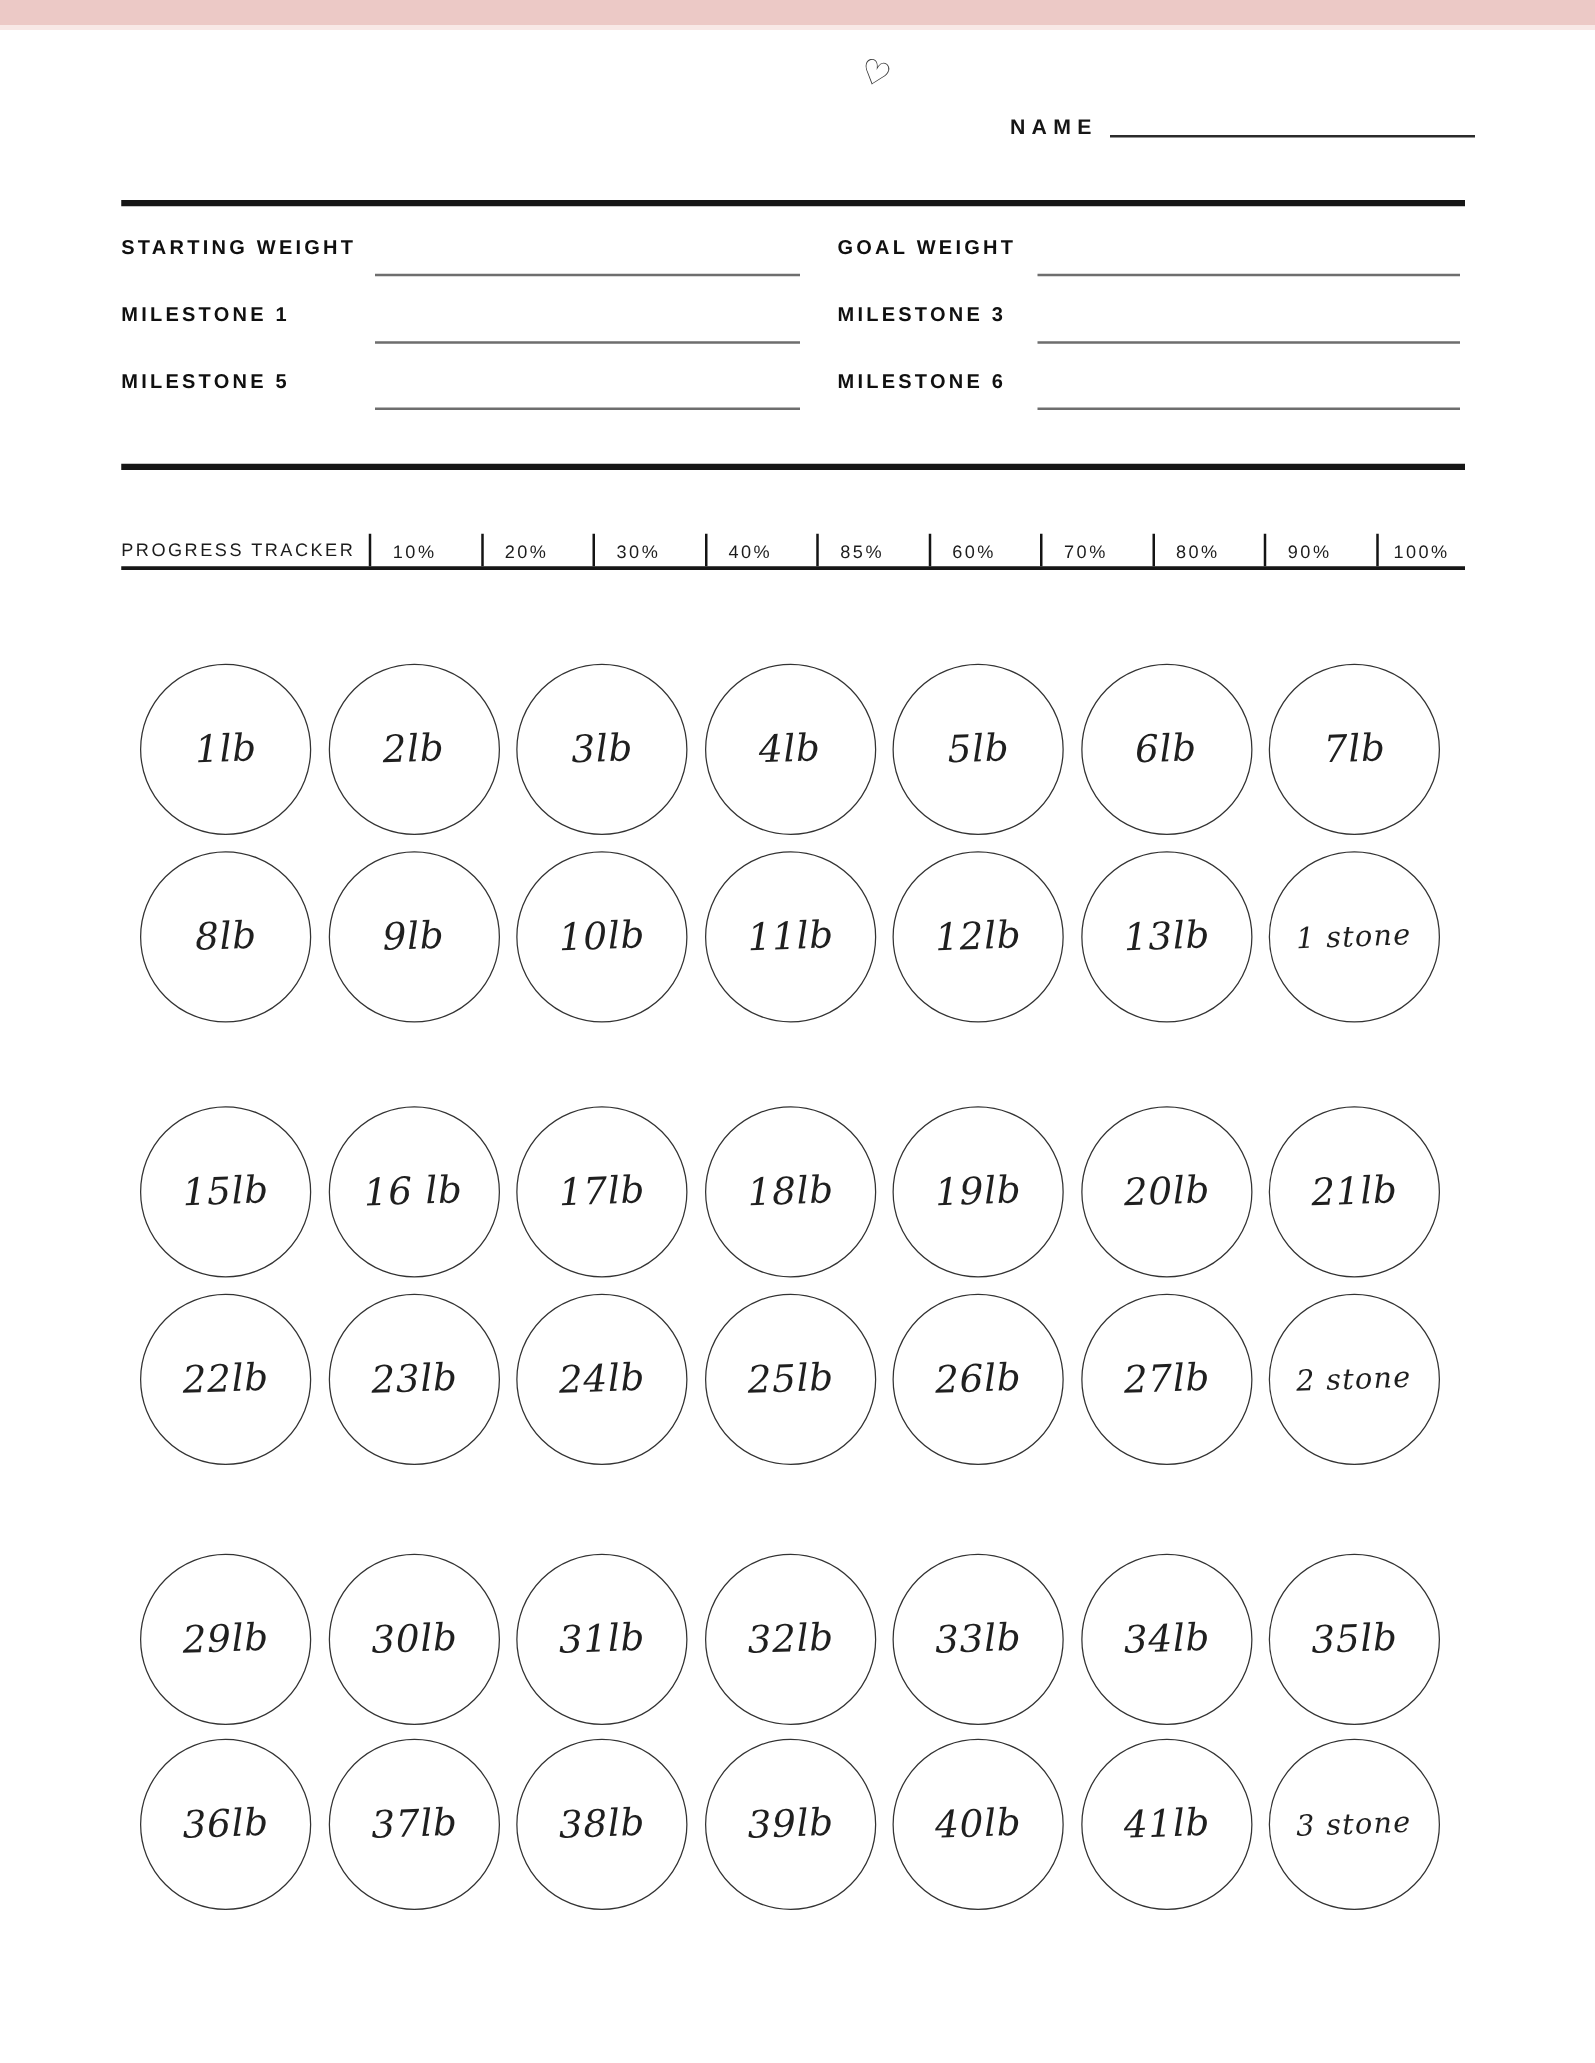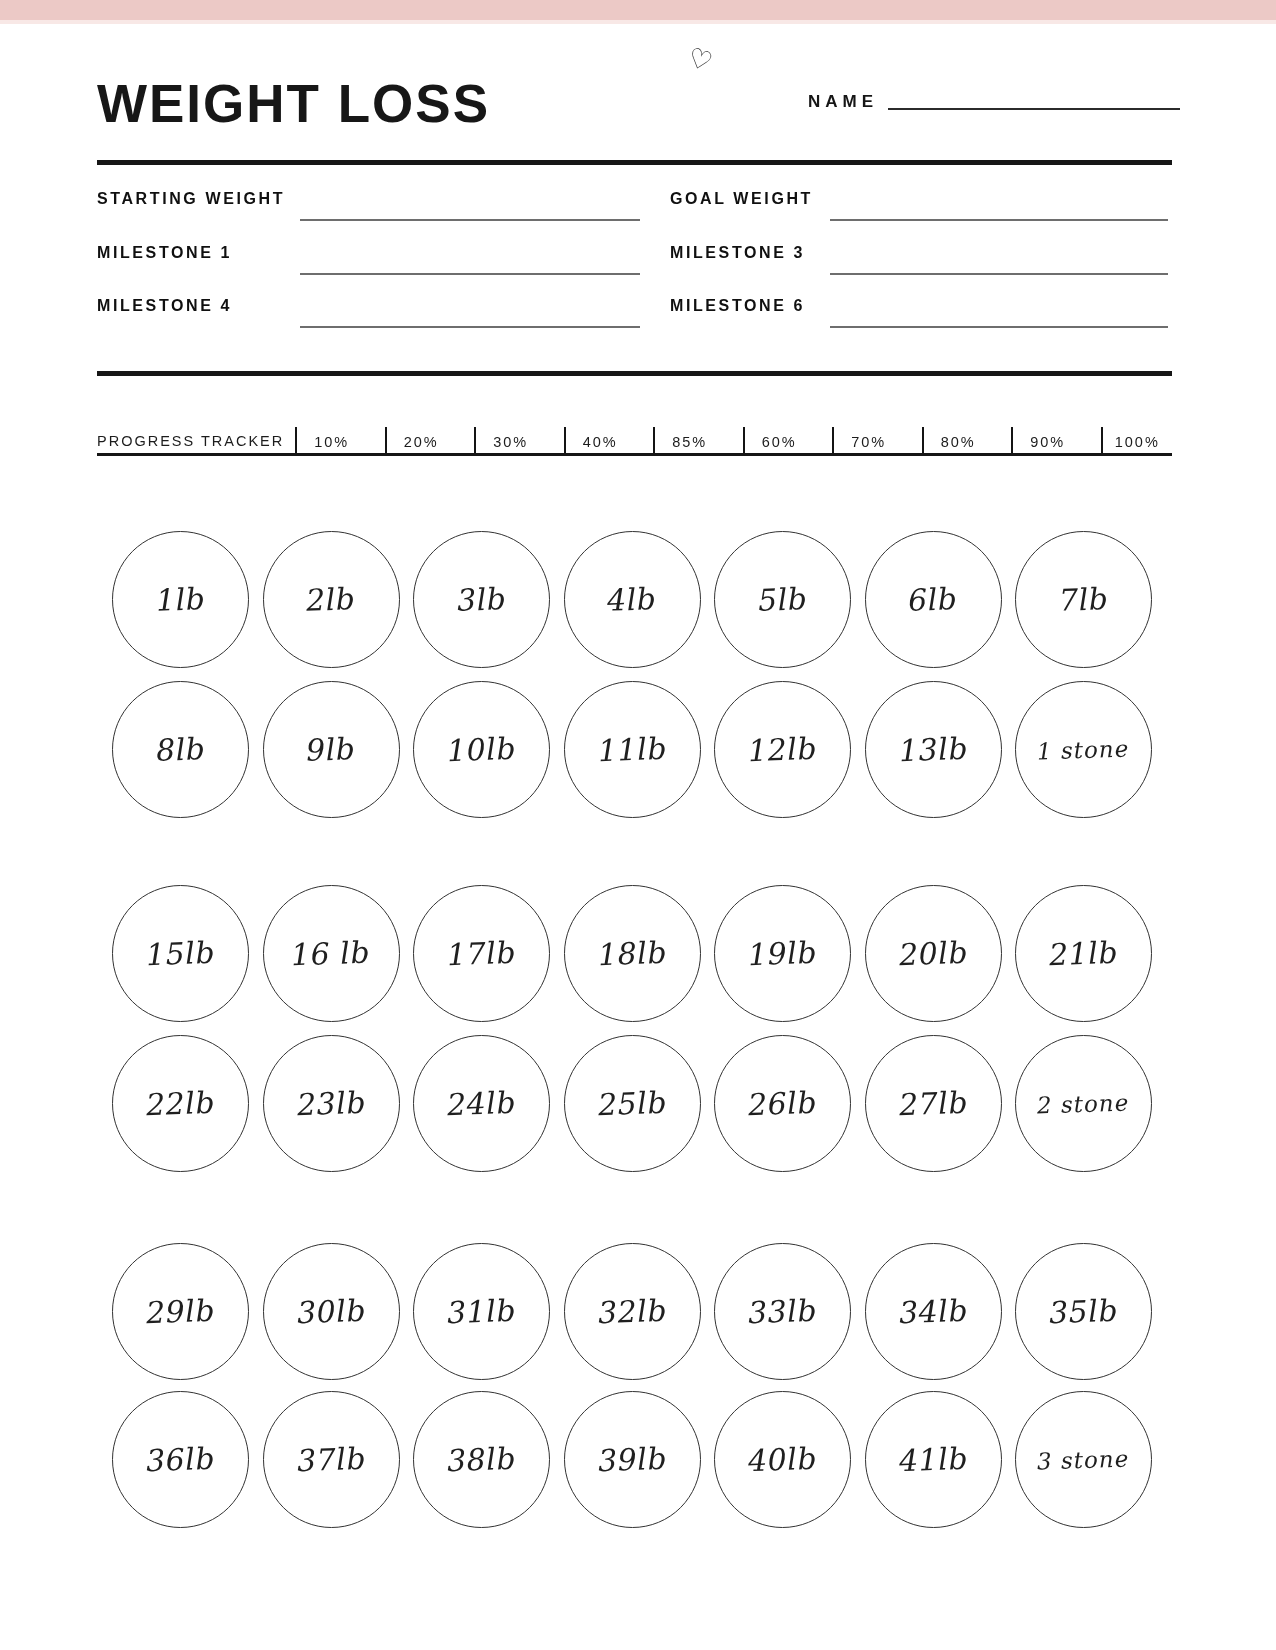--- a/index.html
+++ b/index.html
@@ -79,21 +79,20 @@
 </style>
 </head>
 <body>
 
 <div id="page">
 
   <div class="accent-bar" style="background: rgb(236, 201, 198);"></div>
   <div class="accent-bar-soft" style="background: rgb(248, 232, 230);"></div>
 
   <div class="title-wrap">
-    <span class="title-main">WEIGHT LOSS</span>
   </div>
   <span class="heart">♡</span>
 
   <div class="name-row">
     <span class="name-label">NAME</span>
     <span class="name-line"></span>
   </div>
 
   <div class="rule rule-top"></div>
 
@@ -104,21 +103,21 @@
         <span class="form-label lbl-right">GOAL WEIGHT</span>
         <span class="form-line line-right"></span>
       </div>
       <div class="form-row" style="top: 254px;">
         <span class="form-label lbl-left">MILESTONE 1</span>
         <span class="form-line line-left"></span>
         <span class="form-label lbl-right">MILESTONE 3</span>
         <span class="form-line line-right"></span>
       </div>
       <div class="form-row" style="top: 307px;">
-        <span class="form-label lbl-left">MILESTONE 4</span>
+        <span class="form-label lbl-left">MILESTONE 5</span>
         <span class="form-line line-left"></span>
         <span class="form-label lbl-right">MILESTONE 6</span>
         <span class="form-line line-right"></span>
       </div>
     </div>
 
   <div class="rule rule-mid"></div>
 
   <div class="tracker">
     <div class="tracker-label">PROGRESS TRACKER</div>

